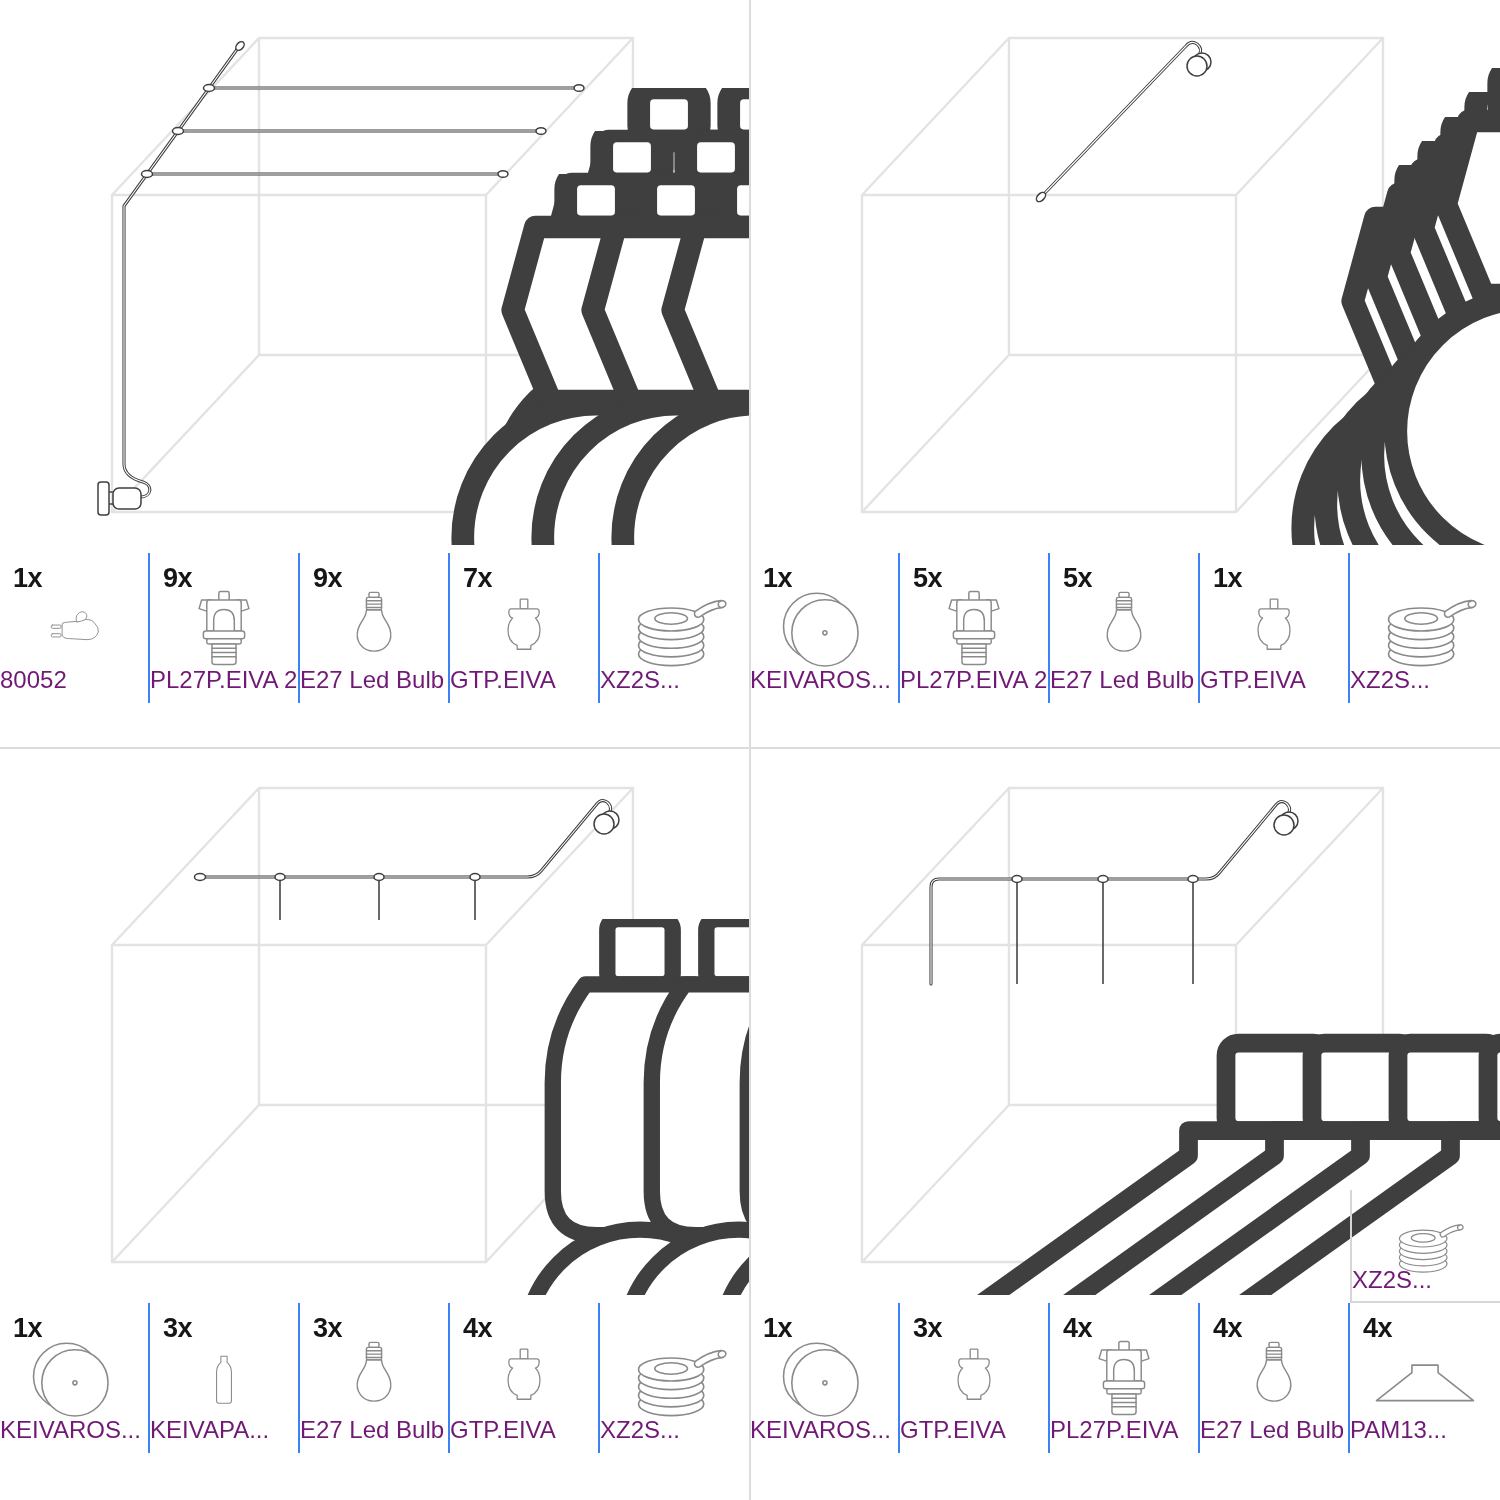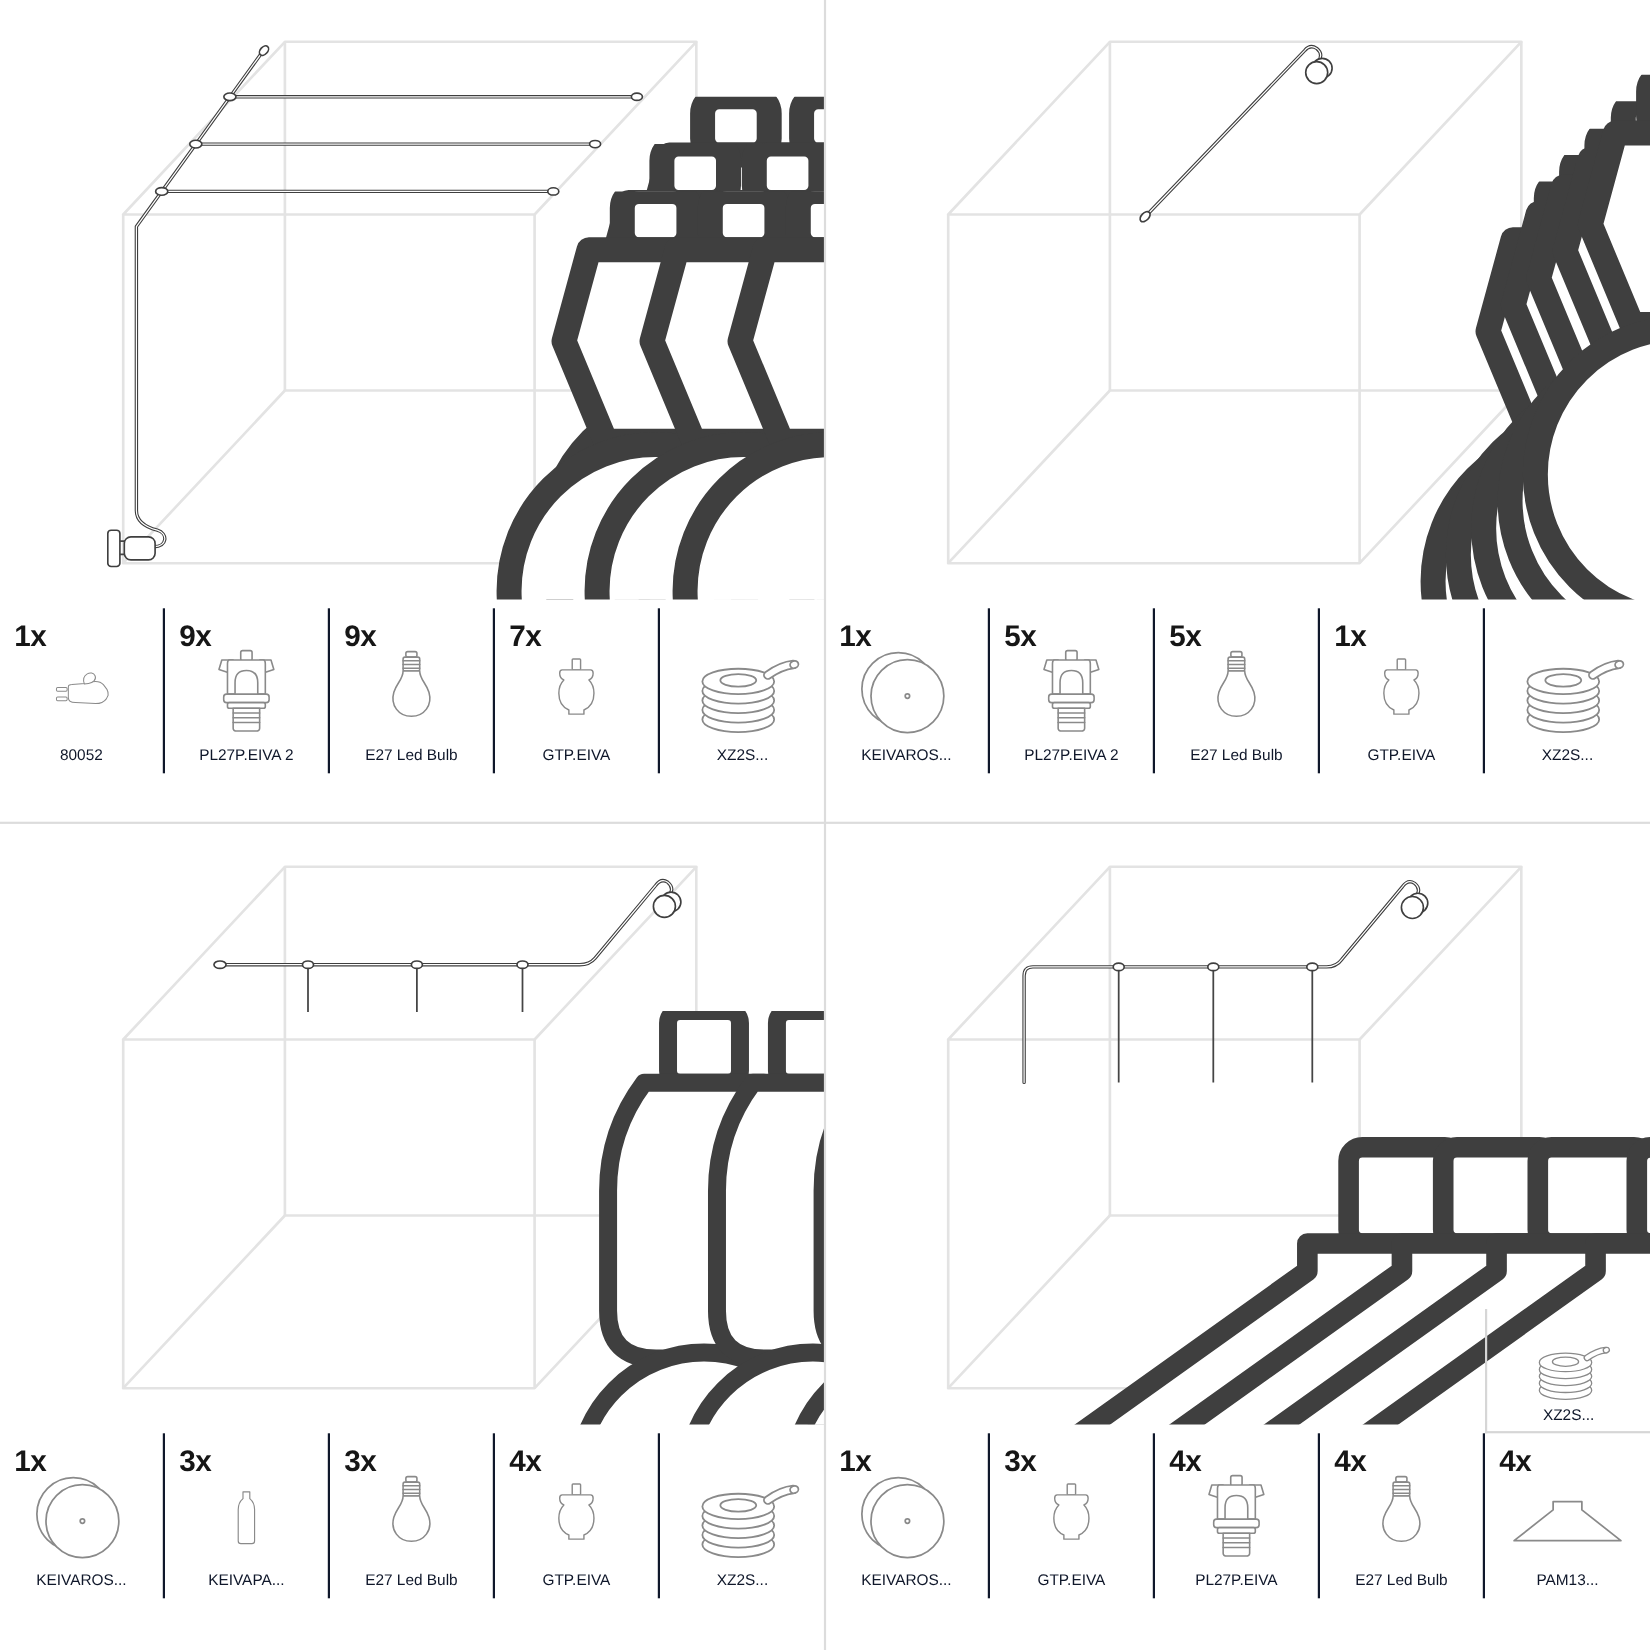--- a/index.html
+++ b/index.html
@@ -6,23 +6,23 @@
   #canvas{position:relative;width:1500px;height:1500px;background:#fff;overflow:hidden;
           font-family:"Liberation Sans", sans-serif;}
   .quadrant{position:absolute;width:750px;height:750px;}
   #q-a{left:0;top:0;} #q-b{left:750px;top:0;} #q-c{left:0;top:750px;} #q-d{left:750px;top:750px;}
   .diagram{position:absolute;left:0;top:0;width:750px;height:545px;display:block;}
   .divider-v{position:absolute;left:749px;top:0;width:2px;height:1500px;background:#dcdcdc;}
   .divider-h{position:absolute;left:0;top:747px;width:1500px;height:2px;background:#dcdcdc;}
   .parts-row{position:absolute;left:0;top:553px;width:750px;height:150px;display:flex;}
   .part-cell{position:relative;width:150px;height:150px;box-sizing:border-box;
              display:flex;align-items:center;justify-content:center;}
-  .part-cell.sep{border-right:2px solid #0f172a;}
+  .part-cell.sep{border-right:2px solid #3b82f6;}
   .qty{position:absolute;left:13px;top:10px;font-size:27px;font-weight:bold;color:#161616;letter-spacing:-0.5px;}
-  .plabel{position:absolute;left:0;bottom:9px;width:100%;text-align:center;font-size:14px;color:#0f172a;}
+  .plabel{position:absolute;left:0;bottom:9px;width:100%;font-size:24px;color:#701a75;}
   .part-icon{display:block;margin-top:6px;}
   .pi-stroke{stroke:#8a8a8a;stroke-width:1.7;fill:#fff;stroke-linejoin:round;stroke-linecap:round;}
   .extra-cell{position:absolute;left:600px;top:440px;width:150px;height:113px;box-sizing:border-box;
               border-left:2px solid #d6d6d6;border-bottom:2px solid #d6d6d6;
               display:flex;align-items:center;justify-content:center;}
   .extra-cell .plabel{bottom:7px;}
   
   .cube{stroke:#e3e3e3;stroke-width:2.4;fill:none;stroke-linejoin:round;}
   .co{stroke:#3f3f3f;stroke-width:3.1;fill:none;stroke-linecap:round;stroke-linejoin:round;}
   .ci{stroke:#ffffff;stroke-width:1.1;fill:none;stroke-linecap:round;stroke-linejoin:round;}

